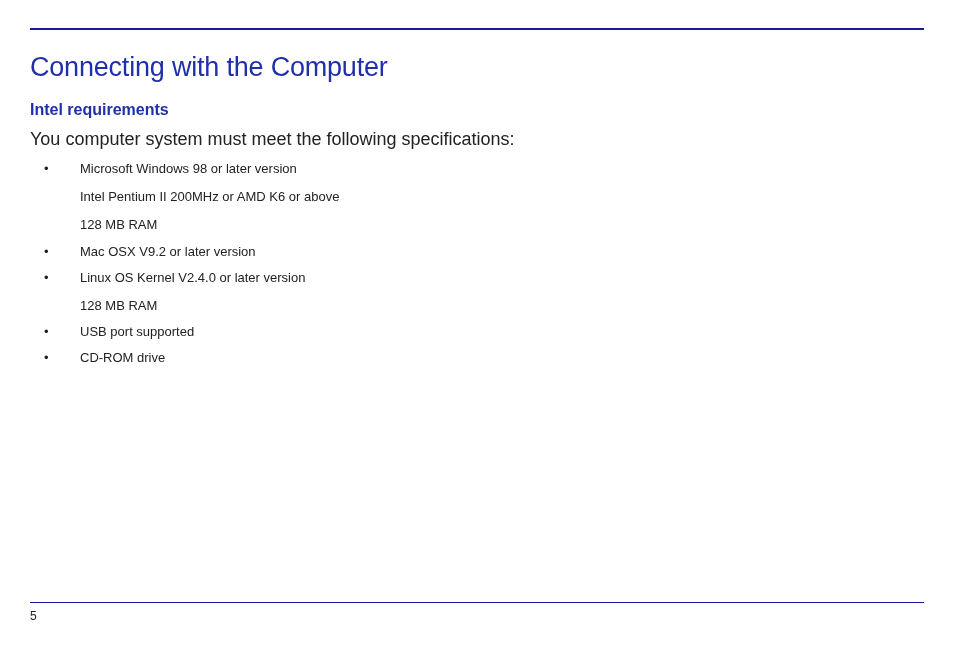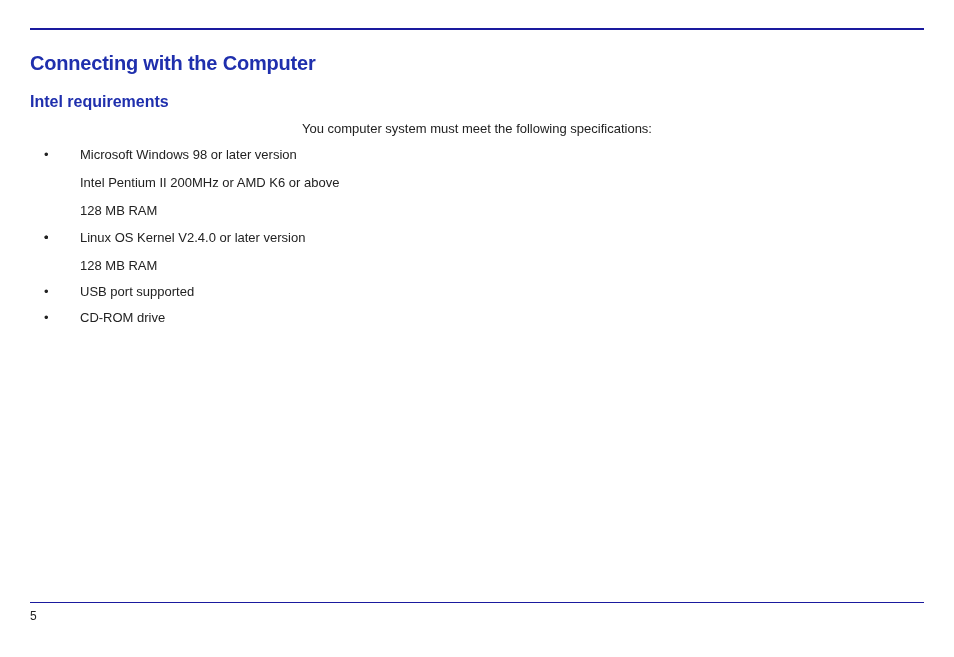--- a/index.html
+++ b/index.html
@@ -15,37 +15,36 @@
       color: #000000;
       padding: 28px 30px 0 30px;
       position: relative;
     }
     .top-rule {
       border: none;
       border-top: 2px solid #1a1a9e;
       margin-bottom: 22px;
     }
     .page-title {
-      font-size: 20px;
-      font-weight: bold;
+      font-size: 27px;
+      font-weight: normal;
       color: #1f2fad;
       margin-bottom: 18px;
       letter-spacing: -0.2px;
     }
     .section-title {
       font-size: 16px;
       font-weight: bold;
       color: #1f2fad;
       margin-bottom: 10px;
     }
     .intro-text {
-      font-size: 13px;
+      font-size: 18px;
       color: #222;
       margin-bottom: 10px;
-      text-align: center;
     }
     .spec-list {
       list-style: none;
       padding-left: 0;
     }
     .spec-list li {
       position: relative;
       padding-left: 50px;
       font-size: 13px;
       color: #222;
@@ -94,20 +93,21 @@
 
 <p class="intro-text">You computer system must meet the following specifications:</p>
 
 <ul class="spec-list">
   <li>
     <span class="spec-line">Microsoft Windows 98 or later version</span>
     <span class="spec-line">Intel Pentium II 200MHz or AMD K6 or above</span>
     <span class="spec-line">128 MB RAM</span>
   </li>
   <li>
+    <span class="spec-line">Mac OSX V9.2 or later version</span>
   </li>
   <li>
     <span class="spec-line">Linux OS Kernel V2.4.0 or later version</span>
     <span class="spec-line">128 MB RAM</span>
   </li>
   <li>
     <span class="spec-line">USB port supported</span>
   </li>
   <li>
     <span class="spec-line">CD-ROM drive</span>

